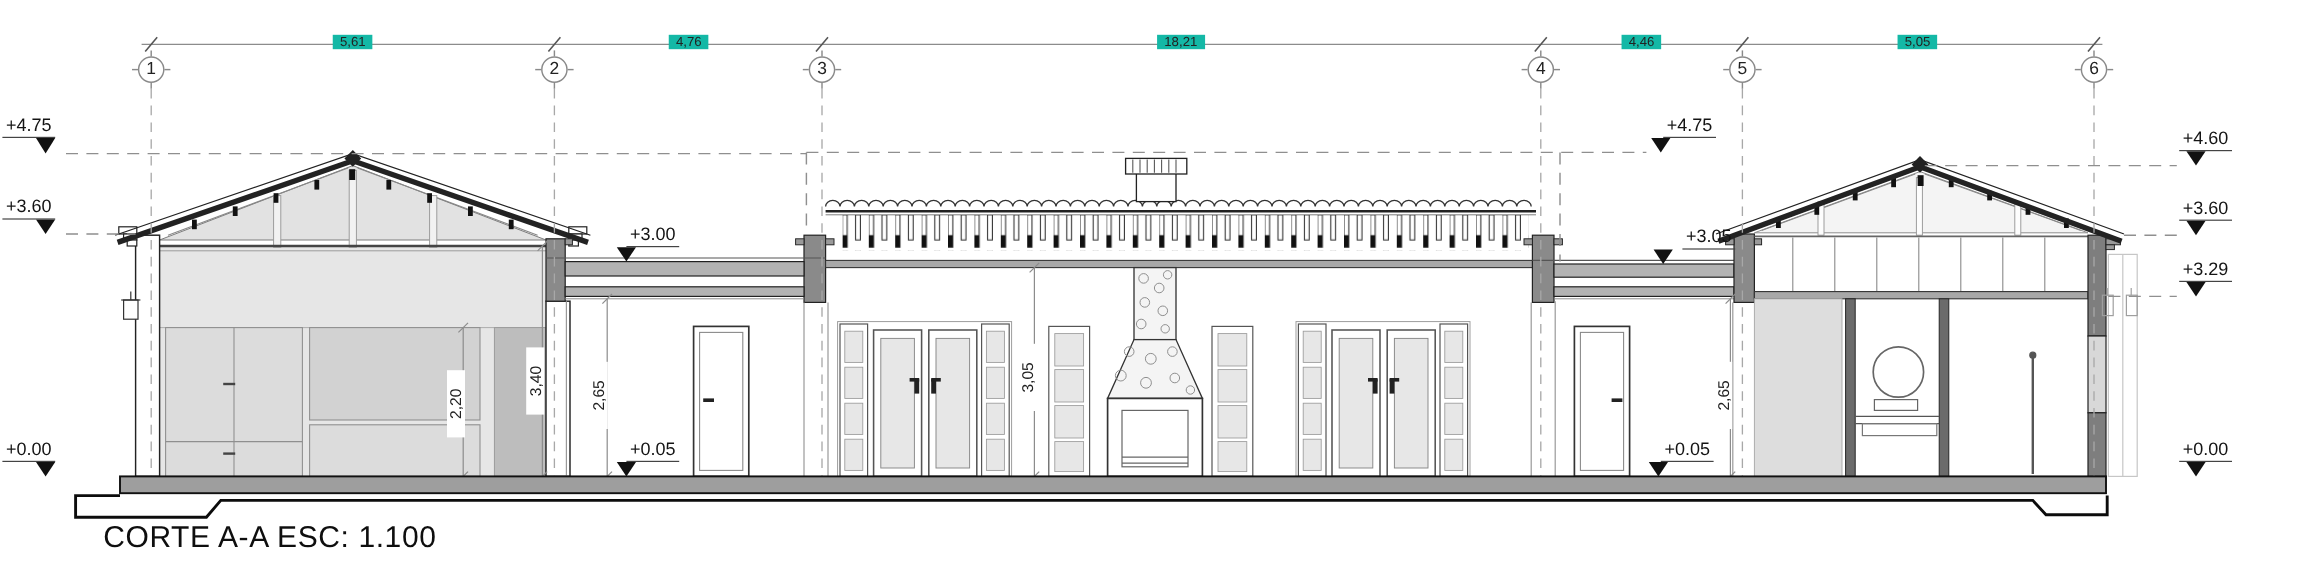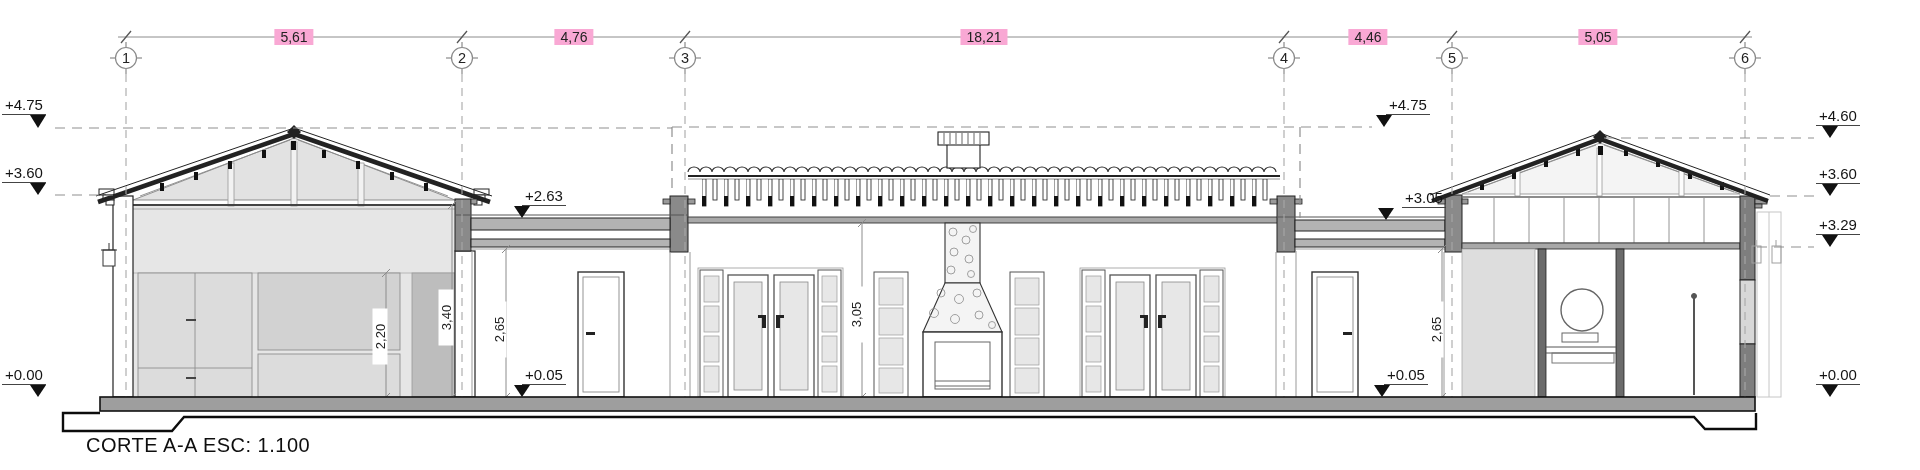--- a/index.html
+++ b/index.html
@@ -1,26 +1,26 @@
 <!DOCTYPE html>
 <html><head>
 <meta charset="utf-8">
 <style>
   html,body{margin:0;padding:0;background:#ffffff;}
   #canvas{position:relative;width:1920px;height:470px;background:#fff;overflow:hidden;
           font-family:"Liberation Sans", sans-serif;color:#161616;}
   svg{position:absolute;left:0;top:0;}
   .gnum{position:absolute;top:50px;width:24px;text-align:center;font-size:14.5px;color:#222;}
-  .sdim{position:absolute;top:29px;transform:translateX(-50%);font-size:14px;color:#222;
-        background:#f9a8d4;padding:0 6px;white-space:nowrap;}
+  .sdim{position:absolute;top:29px;transform:translateX(-50%);font-size:11px;color:#222;
+        background:#14b8a6;padding:0 6px;white-space:nowrap;}
   .lvl{position:absolute;font-size:15px;color:#141414;border-bottom:1.3px solid #444;
        padding:0 3px 1px 3px;background:transparent;white-space:nowrap;}
   .vdim{position:absolute;width:56px;text-align:center;font-size:13px;color:#222;
         transform:rotate(-90deg);background:#fff;line-height:15px;}
-  .title{position:absolute;left:86px;top:434px;font-size:20px;letter-spacing:0.5px;color:#0e0e0e;}
+  .title{position:absolute;left:86px;top:434px;font-size:25px;letter-spacing:0.5px;color:#0e0e0e;}
 </style>
 </head>
 <body>
 
 <div id="canvas">
 
 <svg width="1920" height="470" viewBox="0 0 1920 470">
   <defs>
     <pattern id="raft" patternUnits="userSpaceOnUse" x="702" y="179" width="22" height="30">
       <rect x="0" y="0" width="4" height="27" fill="#ffffff" stroke="#333" stroke-width="0.9"></rect>
@@ -470,21 +470,21 @@
 
 <div class="lvl" style="left:2px;top:96px">+4.75</div>
 <div class="lvl" style="left:2px;top:164px">+3.60</div>
 <div class="lvl" style="left:2px;top:366px">+0.00</div>
 
 <div class="lvl" style="left:1816px;top:107px">+4.60</div>
 <div class="lvl" style="left:1816px;top:165px">+3.60</div>
 <div class="lvl" style="left:1816px;top:216px">+3.29</div>
 <div class="lvl" style="left:1816px;top:366px">+0.00</div>
 
-<div class="lvl" style="left:522px;top:187px">+2.63</div>
+<div class="lvl" style="left:522px;top:187px">+3.00</div>
 <div class="lvl" style="left:522px;top:366px">+0.05</div>
 <div class="lvl" style="left:1386px;top:96px">+4.75</div>
 <div class="lvl" style="left:1402px;top:189px">+3.05</div>
 <div class="lvl" style="left:1384px;top:366px">+0.05</div>
 
 <div class="vdim" style="left:352px;top:329px">2,20</div>
 <div class="vdim" style="left:418px;top:310px">3,40</div>
 <div class="vdim" style="left:471px;top:322px">2,65</div>
 <div class="vdim" style="left:828px;top:307px">3,05</div>
 <div class="vdim" style="left:1408px;top:322px">2,65</div>

